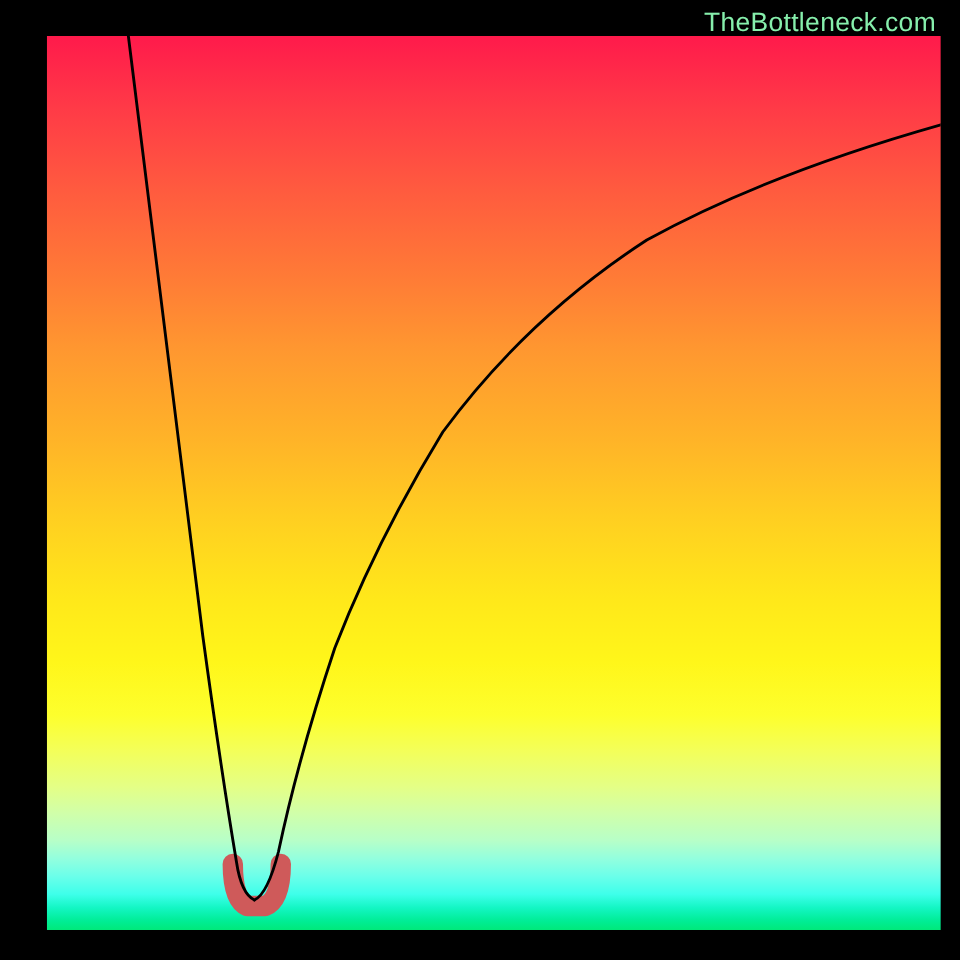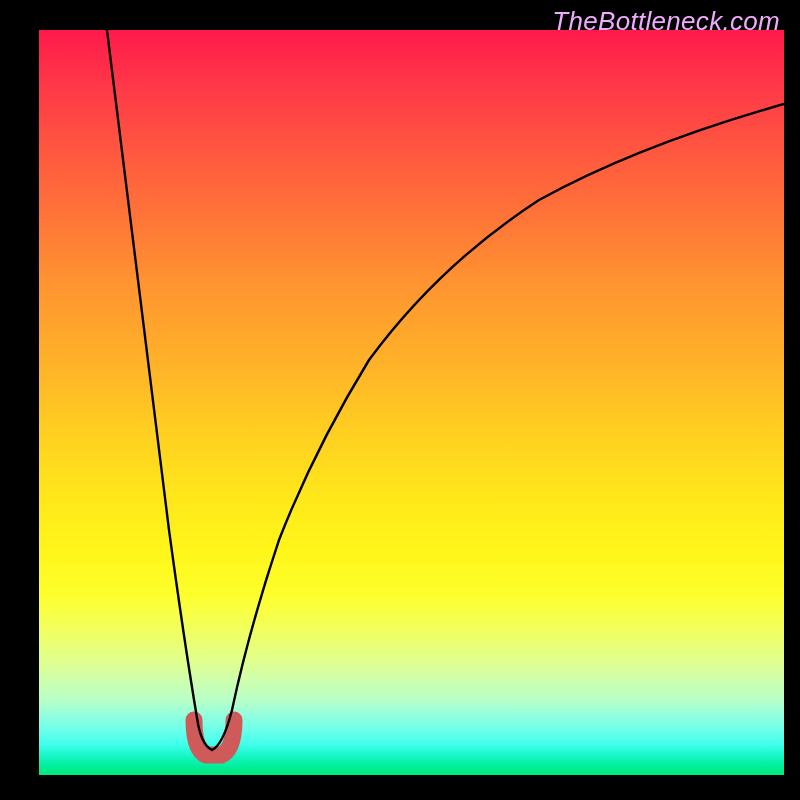--- a/index.html
+++ b/index.html
@@ -10,26 +10,25 @@
     position: absolute;
     left: 0; top: 0;
     width: 800px; height: 800px;
     background: #000;
   }
 
   .watermark {
     position: absolute;
     top: 6px;
     right: 20px;
-    color: #f0abfc;
-    font-size: 26px;
+    color: #86efac;
+    font-size: 22px;
     font-weight: 500;
     letter-spacing: 0.3px;
     z-index: 10;
-    font-style: italic;
   }
 
   .plot-area {
     position: absolute;
     left: 39px;
     top: 30px;
     width: 745px;
     height: 745px;
     overflow: hidden;
   }

